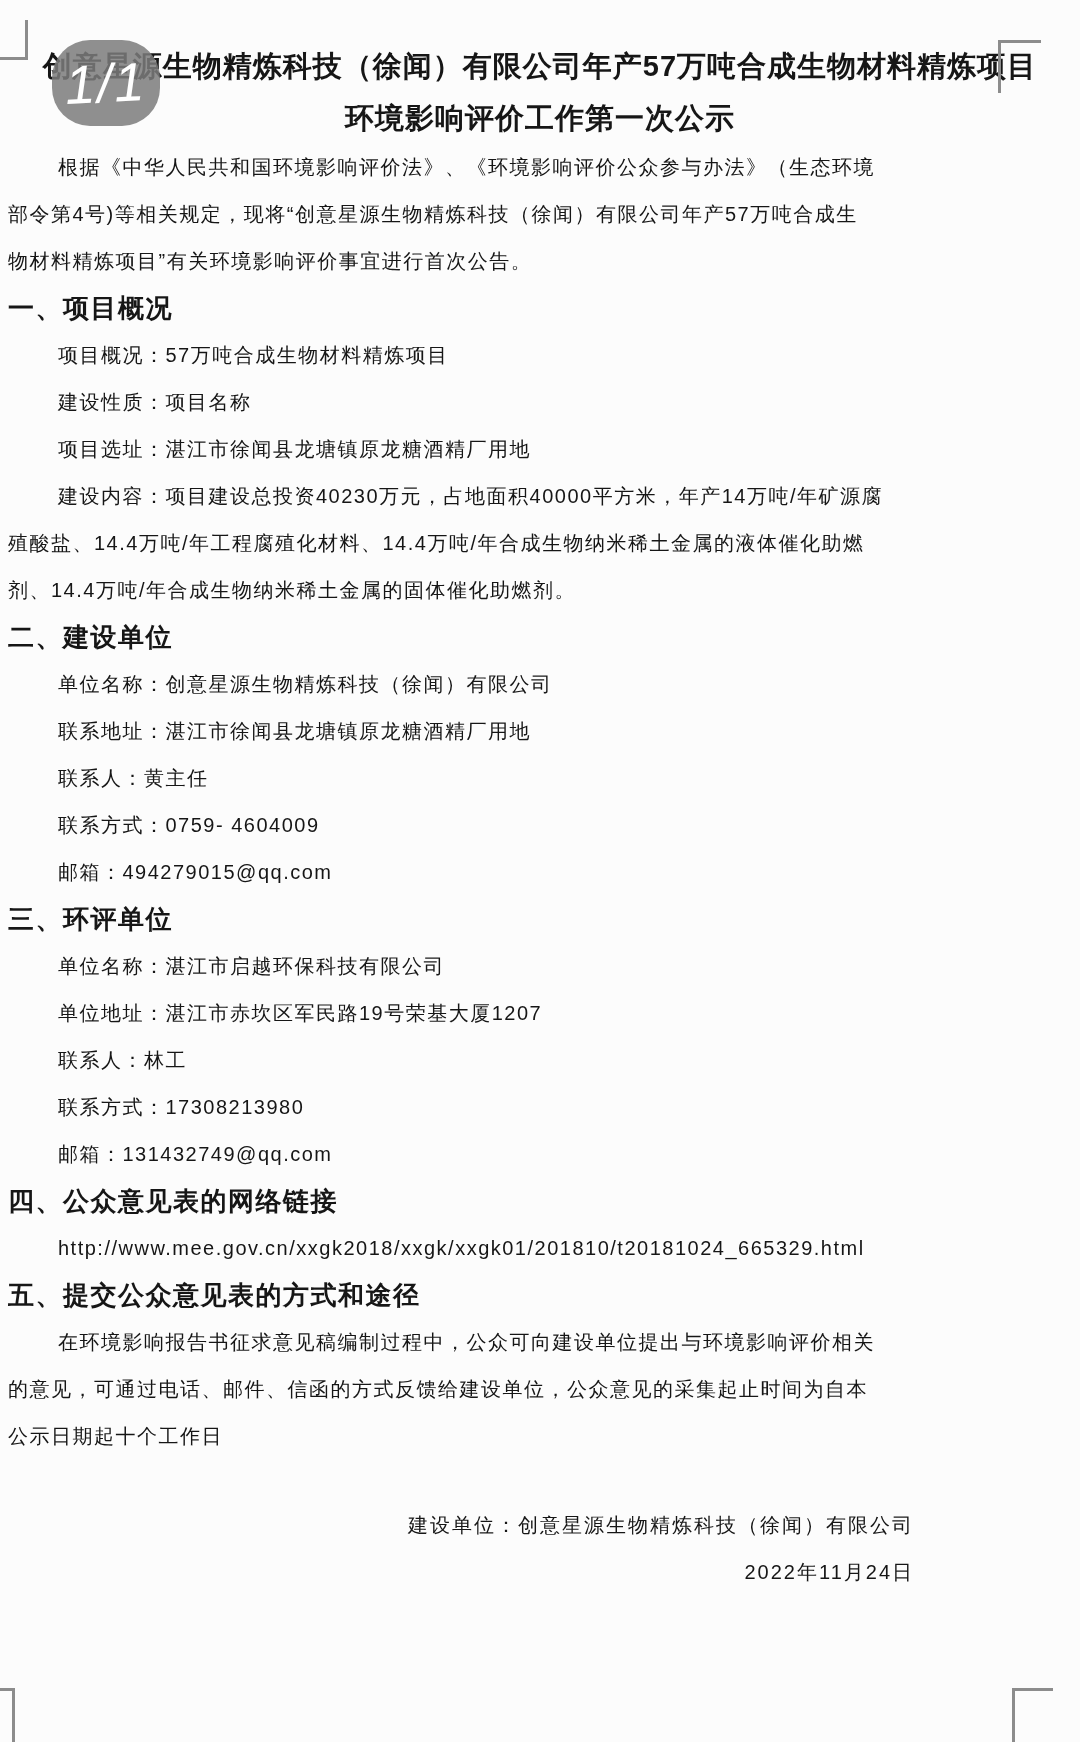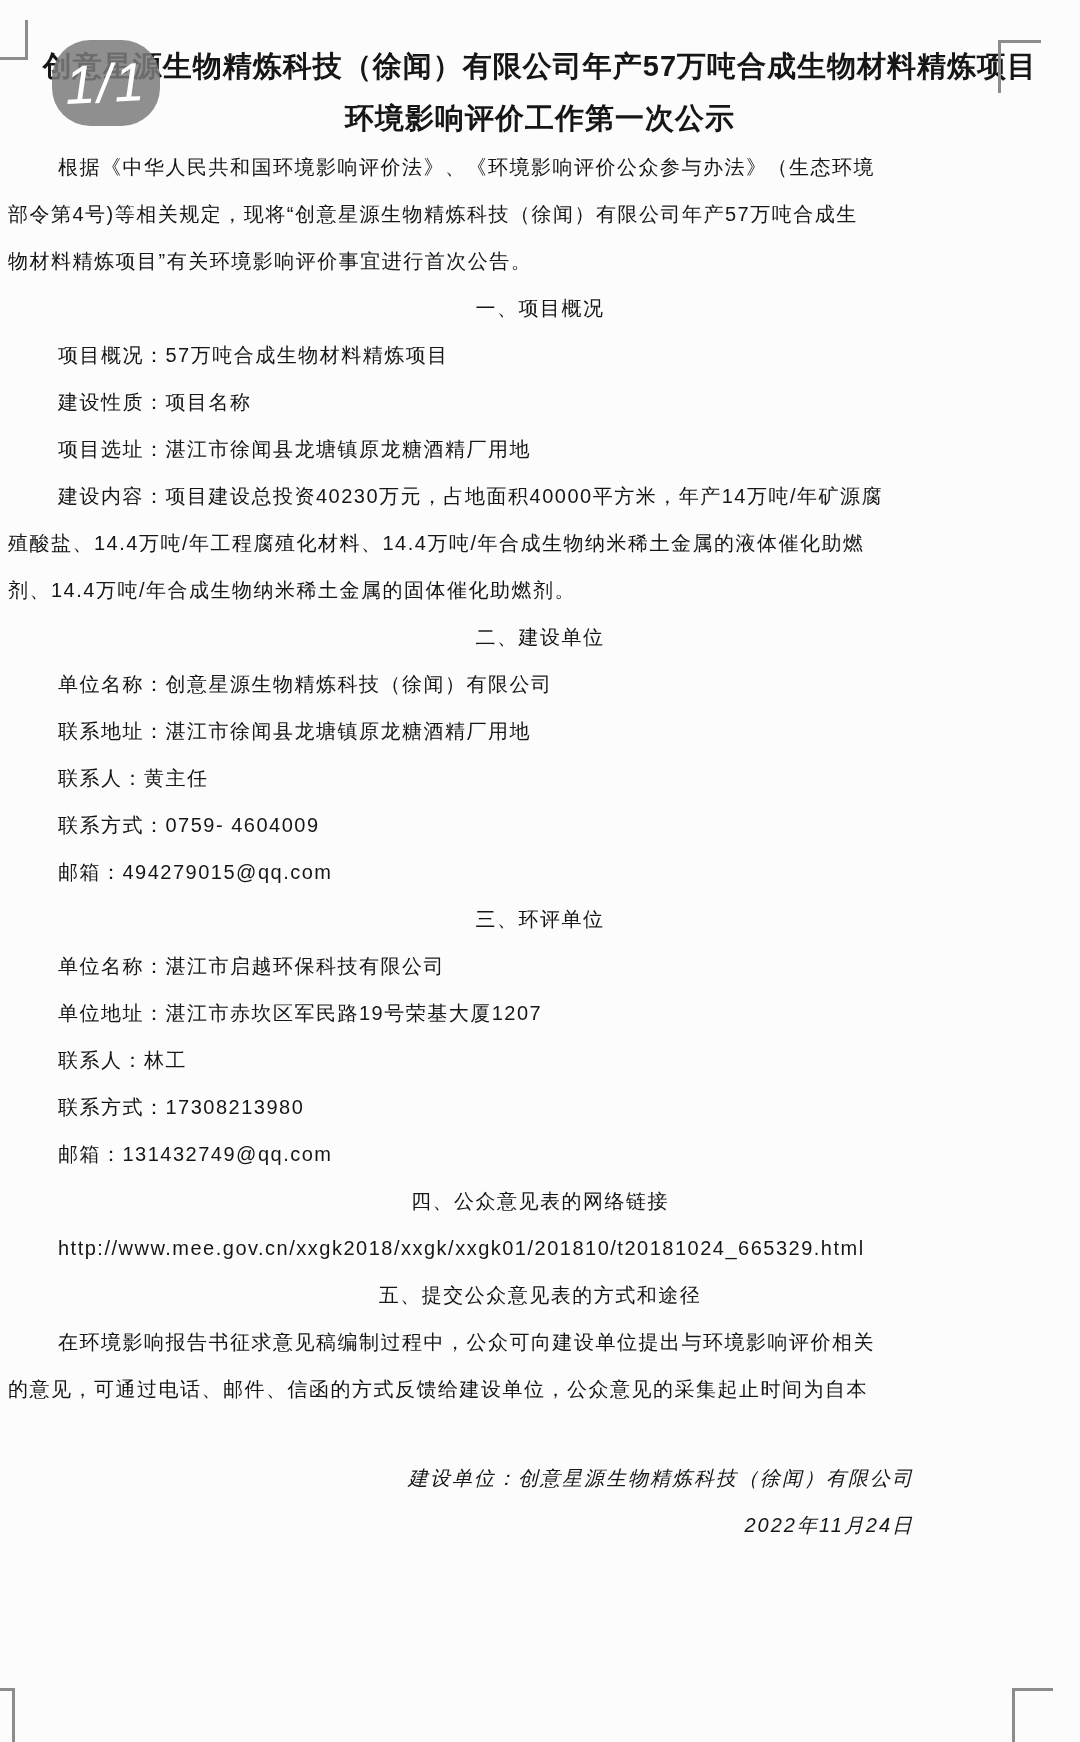--- a/index.html
+++ b/index.html
@@ -13,23 +13,23 @@
   }
   .doc{position:absolute;inset:0;padding:40px 8px 16px 8px;box-sizing:border-box;}
   .title-line{
     font-size:29px;font-weight:700;line-height:52px;
     text-align:center;white-space:nowrap;letter-spacing:1px;margin:0;
   }
   .line{
     font-size:20px;line-height:47px;height:47px;
     white-space:nowrap;letter-spacing:1.5px;
   }
-  .heading{font-weight:400;font-size:20px;text-align:center;}
+  .heading{font-weight:700;font-size:26px;}
   .indent{padding-left:50px;}
-  .footer-block{margin-top:42px;text-align:right;padding-right:158px;font-style:italic;}
+  .footer-block{margin-top:42px;text-align:right;padding-right:158px;}
   .footer-block .line{letter-spacing:2px;}
   
   .badge{
     position:absolute;left:52px;top:40px;width:108px;height:86px;
     background:rgba(123,123,123,0.85);
     border-radius:38px;
     display:flex;align-items:center;justify-content:center;
     z-index:5;
   }
   .badge span{
@@ -89,19 +89,20 @@
   <div class="line indent">联系人：林工</div>
   <div class="line indent">联系方式：17308213980</div>
   <div class="line indent">邮箱：131432749@qq.com</div>
 
   <div class="line heading">四、公众意见表的网络链接</div>
   <div class="line indent">http://www.mee.gov.cn/xxgk2018/xxgk/xxgk01/201810/t20181024_665329.html</div>
 
   <div class="line heading">五、提交公众意见表的方式和途径</div>
   <div class="line indent">在环境影响报告书征求意见稿编制过程中，公众可向建设单位提出与环境影响评价相关</div>
   <div class="line">的意见，可通过电话、邮件、信函的方式反馈给建设单位，公众意见的采集起止时间为自本</div>
+  <div class="line">公示日期起十个工作日</div>
 
   <div class="footer-block">
     <div class="line">建设单位：创意星源生物精炼科技（徐闻）有限公司</div>
     <div class="line">2022年11月24日</div>
   </div>
 
 </div>
 
 </body></html>

